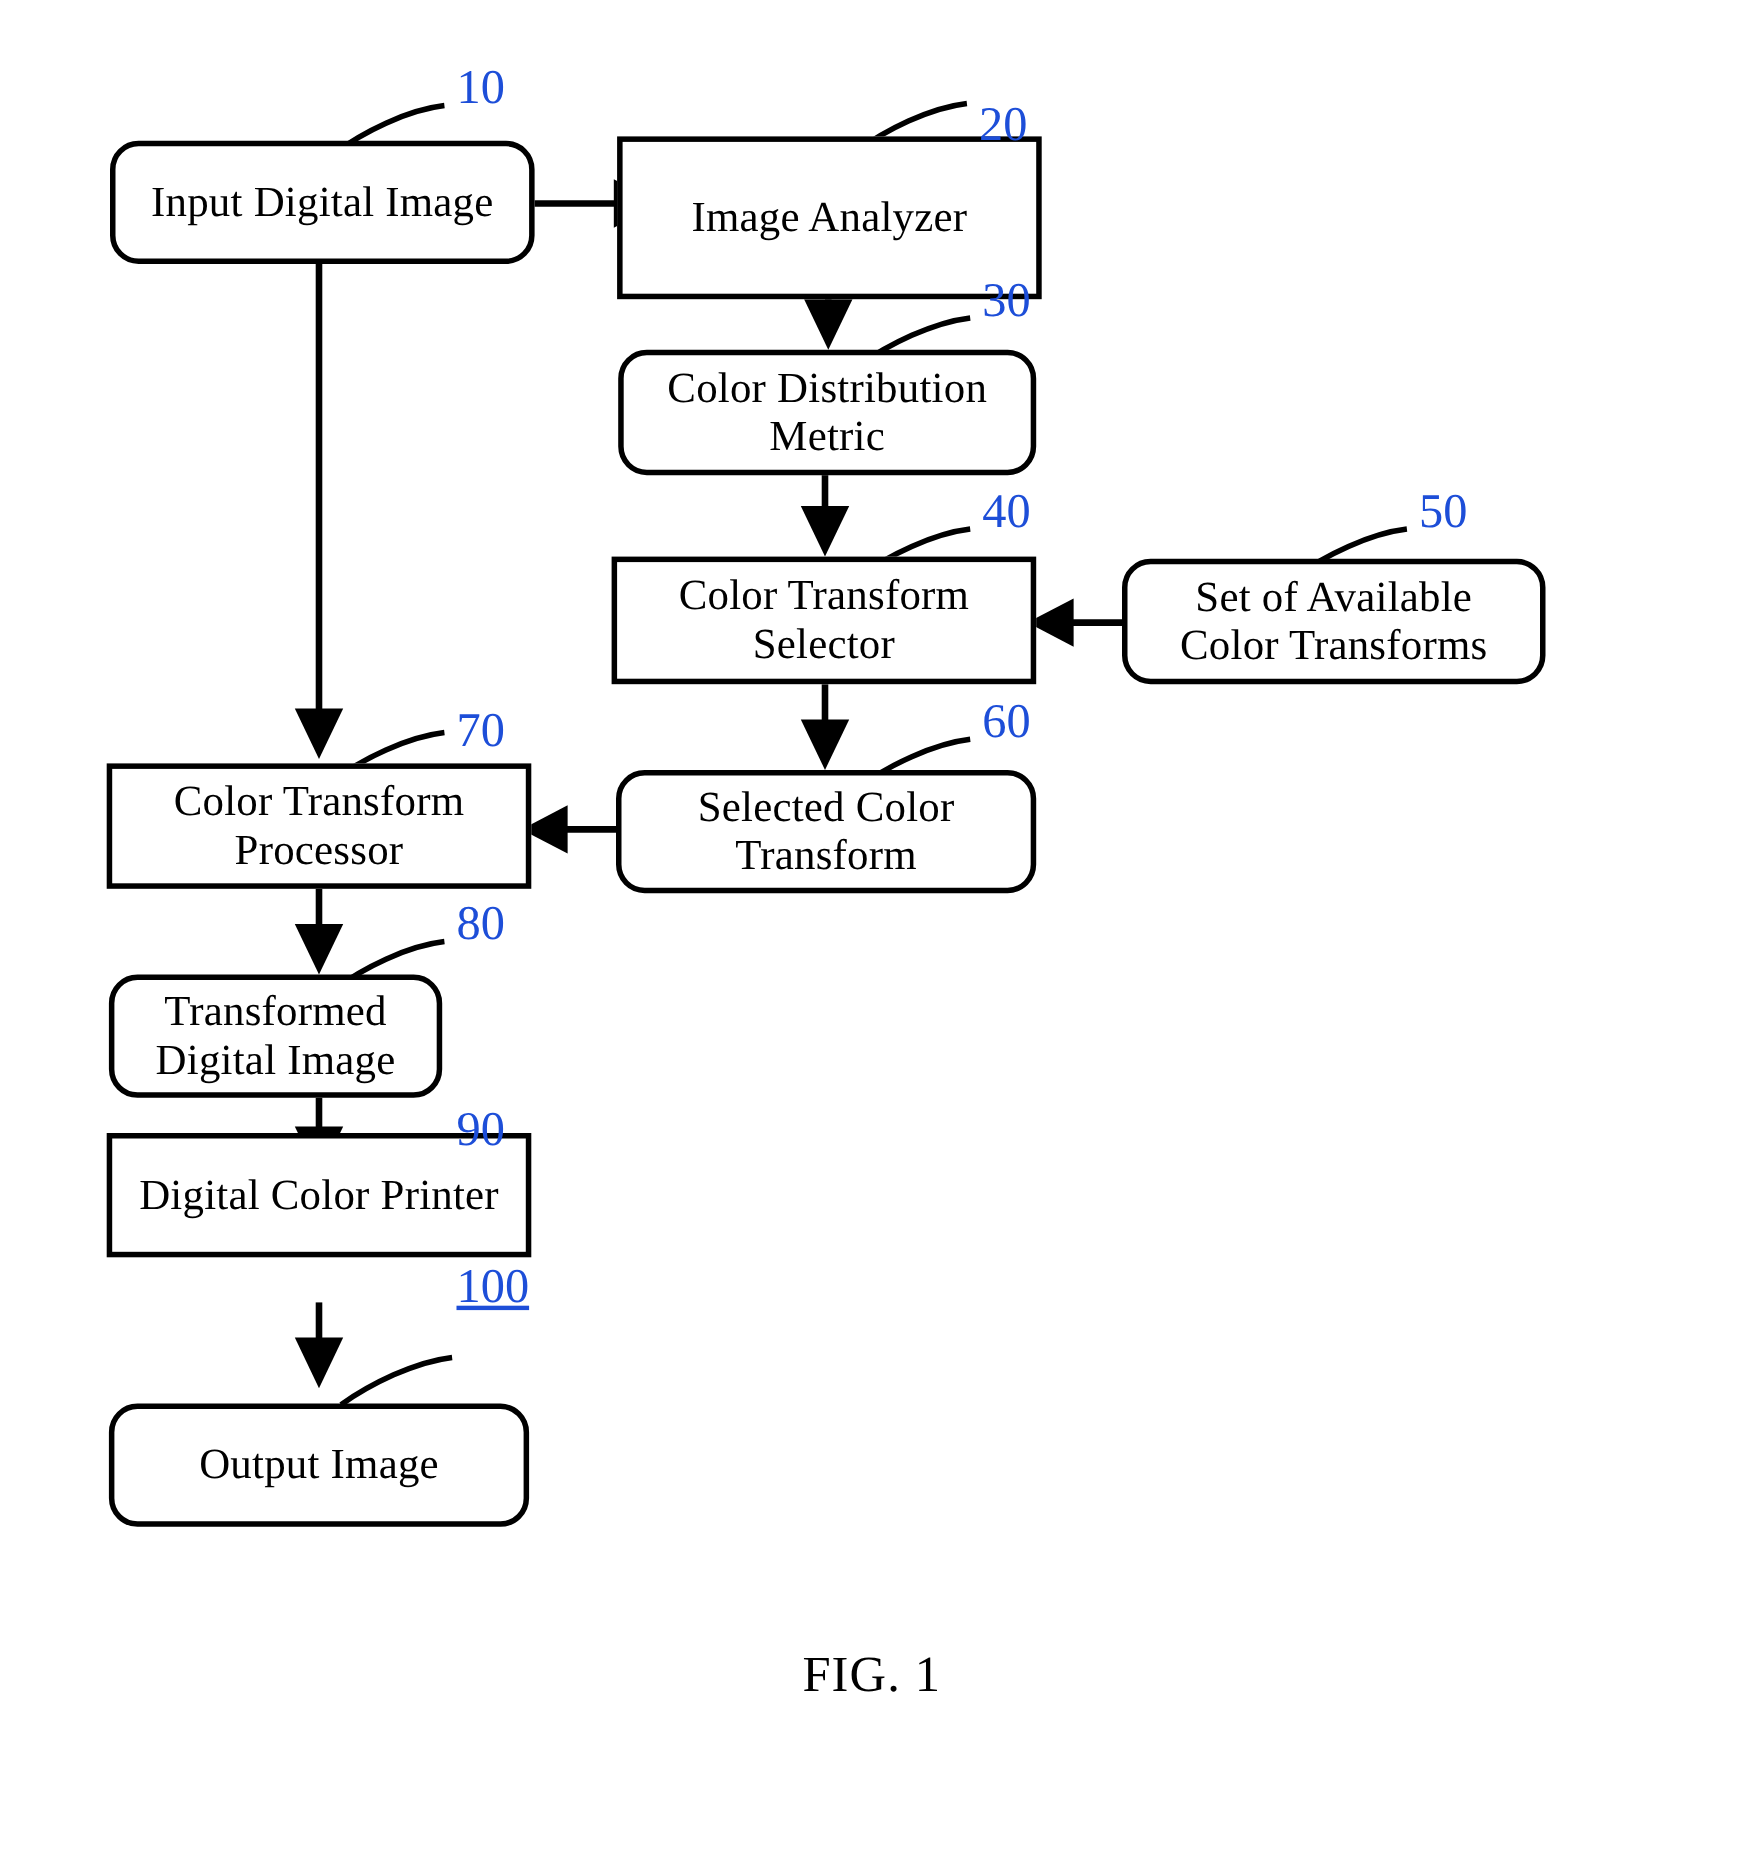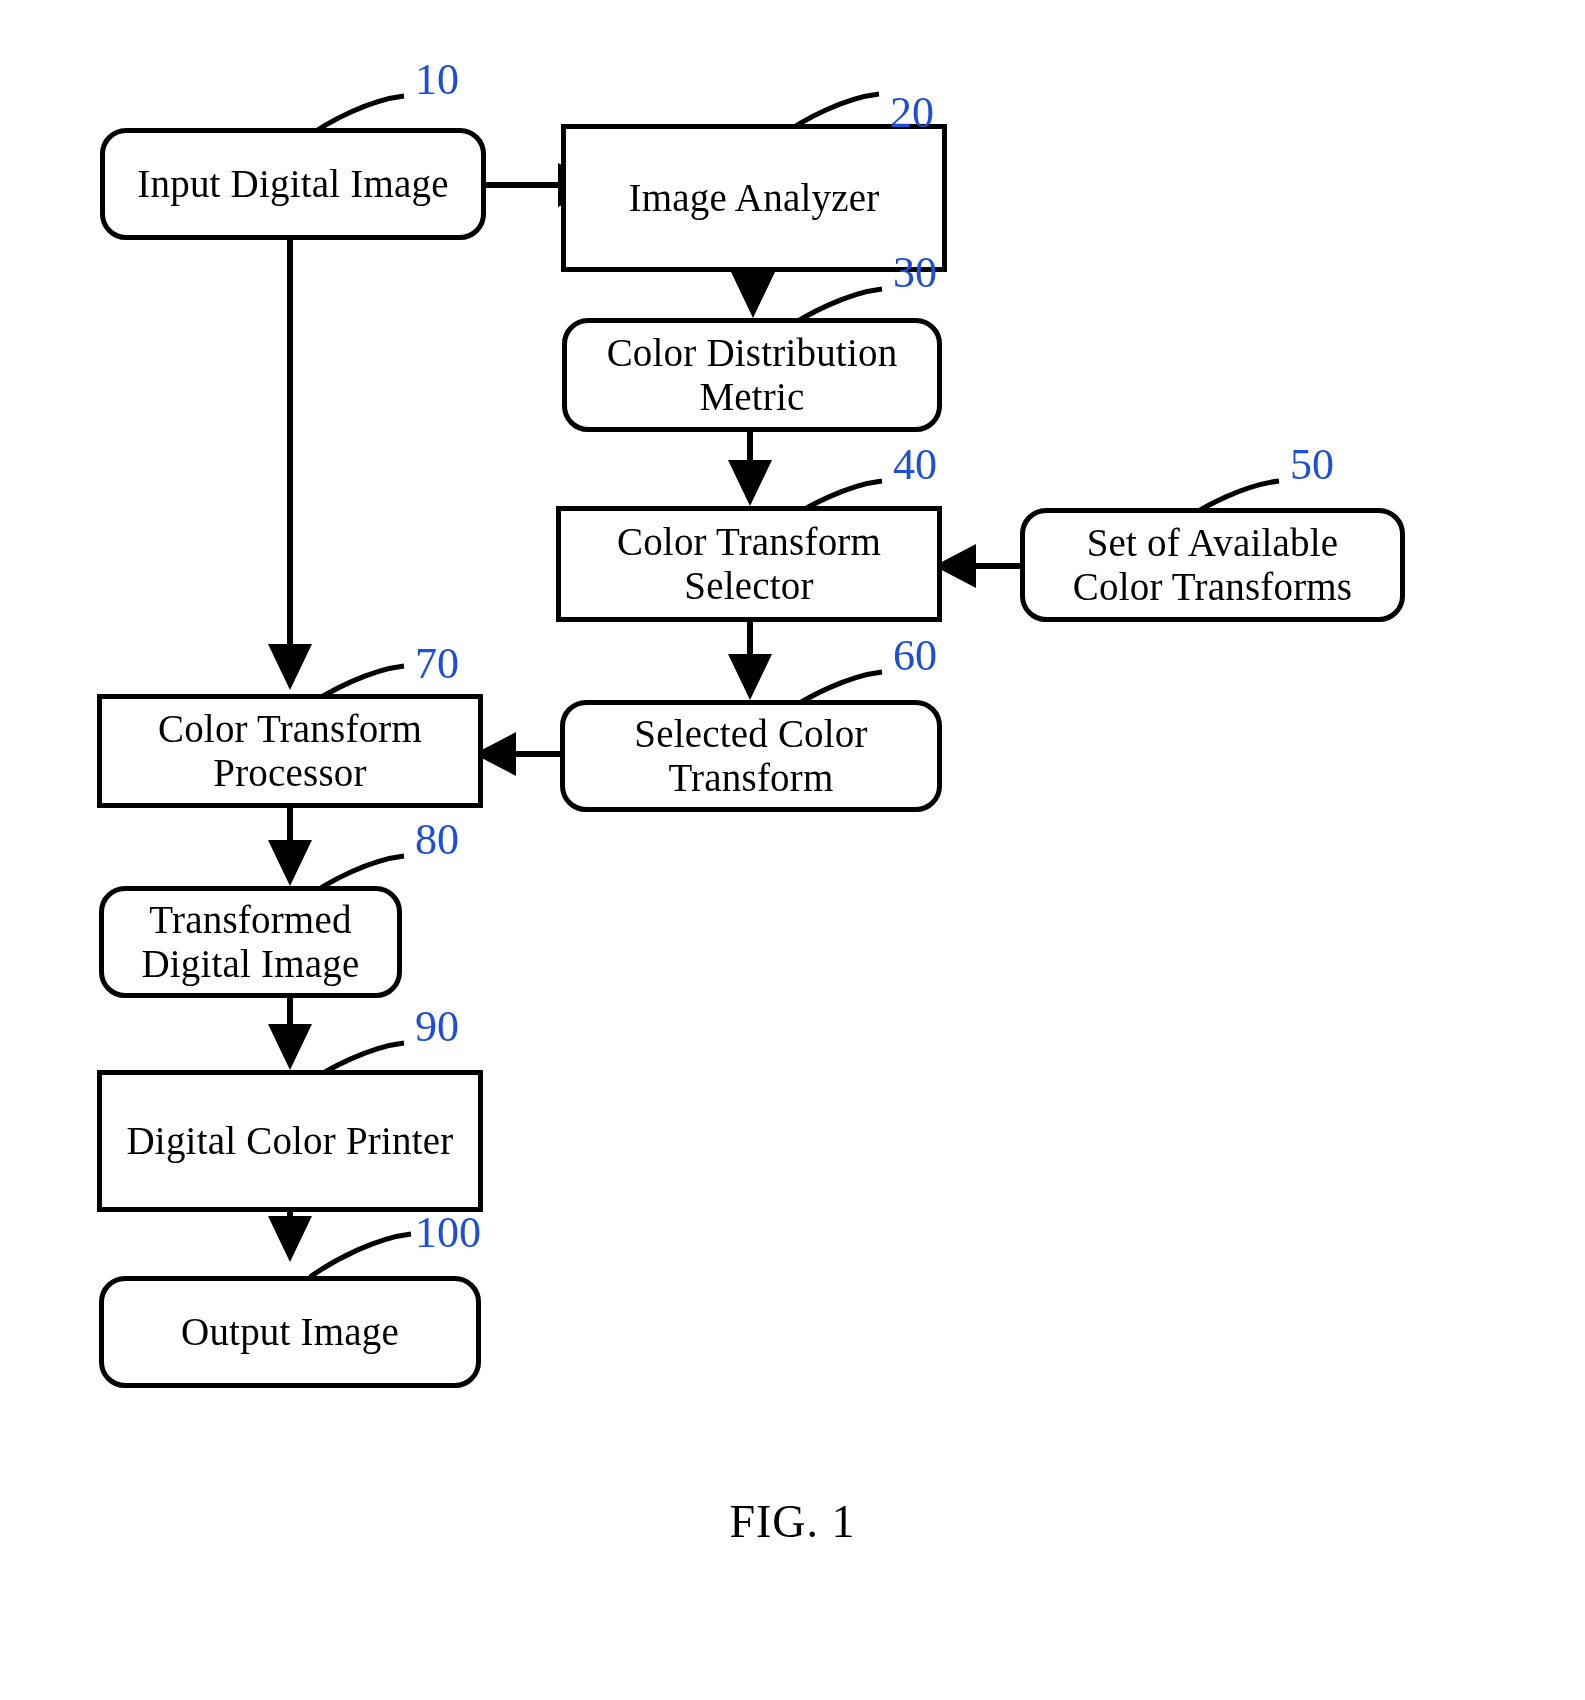--- a/index.html
+++ b/index.html
@@ -180,25 +180,25 @@
 Processor</span>
   </div>
   <div class="ref-num" style="left:415px; top:628px;margin-top:14px;">70</div>
 
   <div class="node-box rounded" style="left:99px; top:886px; width:303px; height:112px;">
     <span class="node-label-text">Transformed
 Digital Image</span>
   </div>
   <div class="ref-num" style="left:415px; top:818px;">80</div>
 
-  <div class="node-box sharp" style="left:97px; top:1070px; width:386px; height:142px;">
+  <div class="node-box sharp" style="left:97px; top:1030px; width:386px; height:113px;">
     <span class="node-label-text">Digital Color Printer</span>
   </div>
   <div class="ref-num" style="left:415px; top:1005px;">90</div>
 
   <div class="node-box rounded" style="left:99px; top:1276px; width:382px; height:112px;">
     <span class="node-label-text">Output Image</span>
   </div>
-  <div class="ref-num" style="left:415px; top:1211px;">100</div>
+  <div class="ref-num" style="left:415px; top:1148px;text-decoration:underline;">100</div>
 
   <div class="fig-caption" style="top:1495px;">FIG. 1</div>
 
 </div>
 
 </body></html>

